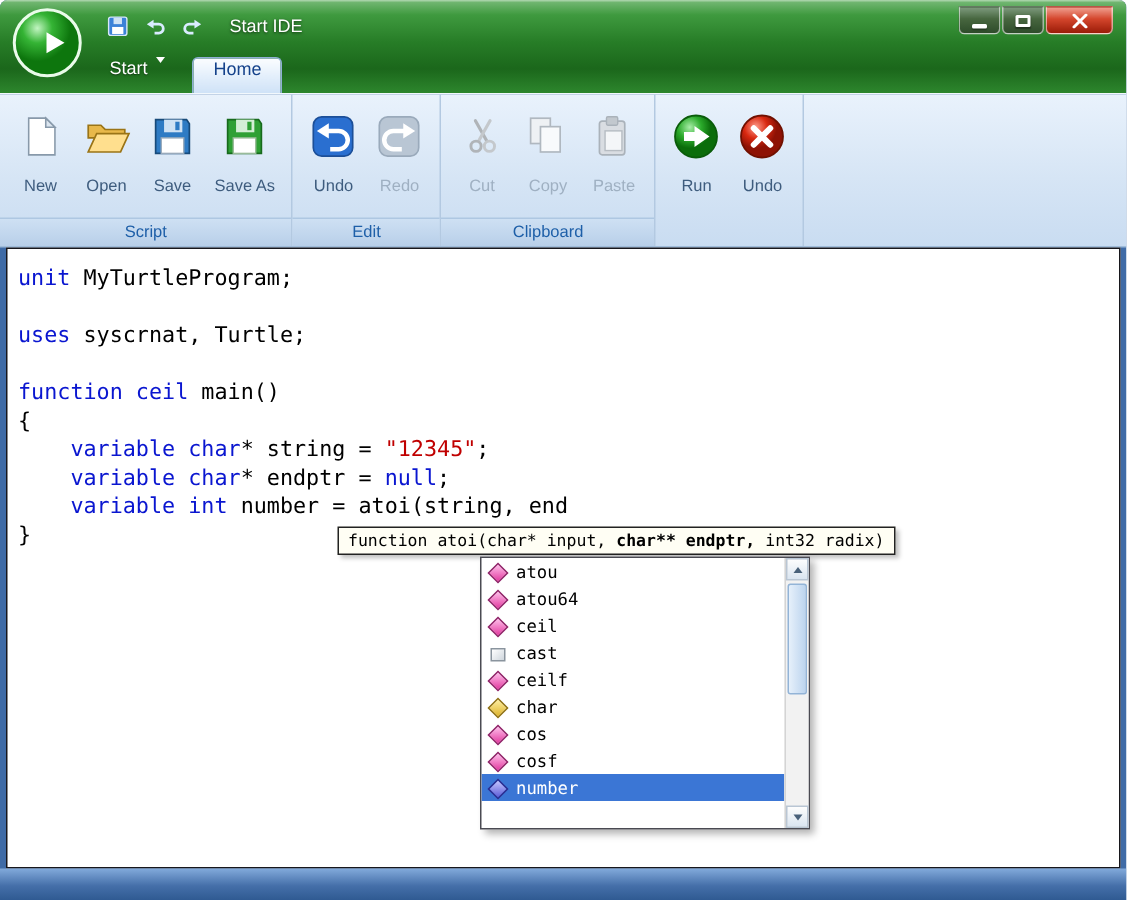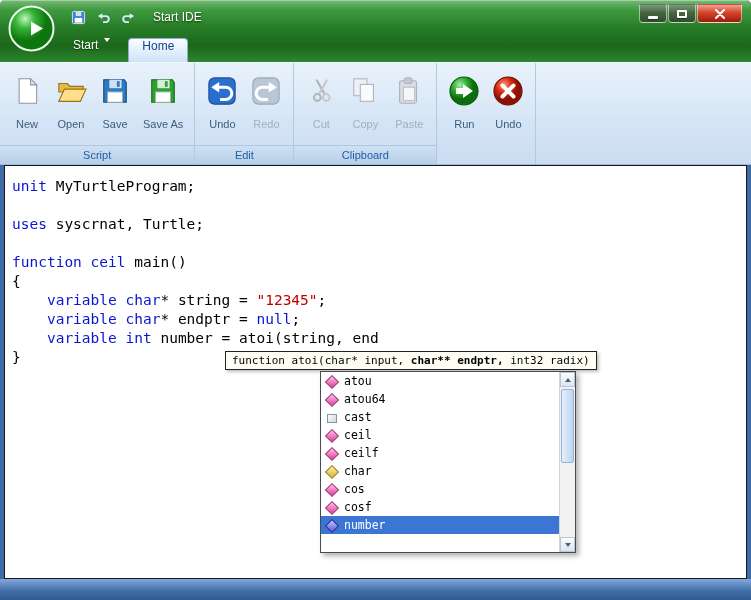--- a/index.html
+++ b/index.html
@@ -49,21 +49,21 @@
   .code-line{font-family:"DejaVu Sans Mono",monospace;font-size:14.5px;line-height:19px;white-space:pre;color:#000}
   .tok-keyword{color:var(--keyword,#0a16d0)}
   .tok-string{color:var(--string,#c00000)}
   .tok-plain{color:#000}
 
   
   .tooltip{position:absolute;left:220px;top:185px;background:#fffef4;border:1px solid #222;
     font-family:"DejaVu Sans Mono",monospace;font-size:11px;padding:2px 6px;white-space:nowrap;box-shadow:2px 2px 3px rgba(0,0,0,.25)}
 
   
-  .autocomplete{position:absolute;left:315px;top:205px;width:256px;height:182px;background:#fff;border:1px solid #4a4a52;
+  .autocomplete{position:absolute;left:315px;top:205px;width:220px;height:182px;background:#fff;border:1px solid #4a4a52;
     box-shadow:3px 3px 5px rgba(0,0,0,.3);display:flex}
   .ac-list{flex:1;overflow:hidden}
   .ac-item{height:18px;display:flex;align-items:center;gap:6px;padding-left:4px;font-family:"DejaVu Sans Mono",monospace;font-size:11.5px;color:#000;cursor:pointer}
   .ac-item.selected{background:var(--selection-bg,#3b76d5);color:#fff}
   .ac-icon{width:13px;height:13px;position:relative;flex:0 0 13px}
   .ac-icon::before{content:"";position:absolute;left:2px;top:2px;width:8px;height:8px;transform:rotate(45deg)}
   .ac-icon.function::before{background:linear-gradient(135deg,#ffc2ec,#e2389e);border:1px solid #8e1f66}
   .ac-icon.type::before{background:linear-gradient(135deg,#fff0a2,#ddb22a);border:1px solid #8e6f10}
   .ac-icon.variable::before{background:linear-gradient(135deg,#c6c6ff,#5b5bd6);border:1px solid #2c2c90}
   .ac-icon.cast::before{background:linear-gradient(135deg,#ffffff,#cfd6dd);border:1px solid #8a949e;transform:none;top:3px;height:7px}
@@ -312,26 +312,26 @@
       <div class="ac-list" id="ac-list">
           <div class="ac-item">
             <span class="ac-icon function"></span>
             <span>atou</span>
           </div>
           <div class="ac-item">
             <span class="ac-icon function"></span>
             <span>atou64</span>
           </div>
           <div class="ac-item">
+            <span class="ac-icon function"></span>
+            <span>ceil</span>
+          </div>
+          <div class="ac-item">
             <span class="ac-icon cast"></span>
             <span>cast</span>
-          </div>
-          <div class="ac-item">
-            <span class="ac-icon function"></span>
-            <span>ceil</span>
           </div>
           <div class="ac-item">
             <span class="ac-icon function"></span>
             <span>ceilf</span>
           </div>
           <div class="ac-item">
             <span class="ac-icon type"></span>
             <span>char</span>
           </div>
           <div class="ac-item">

